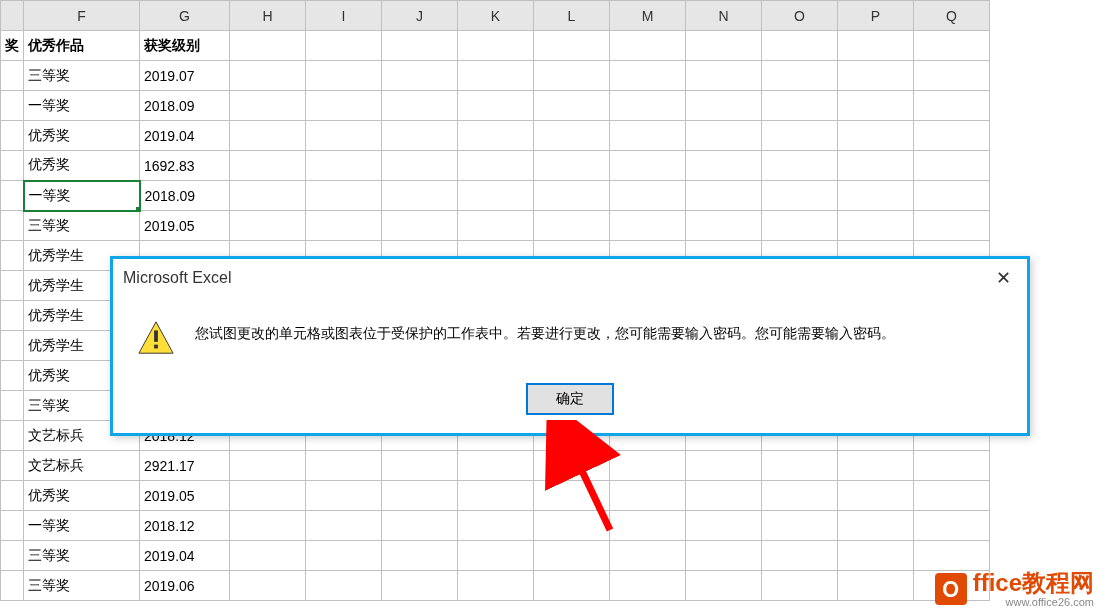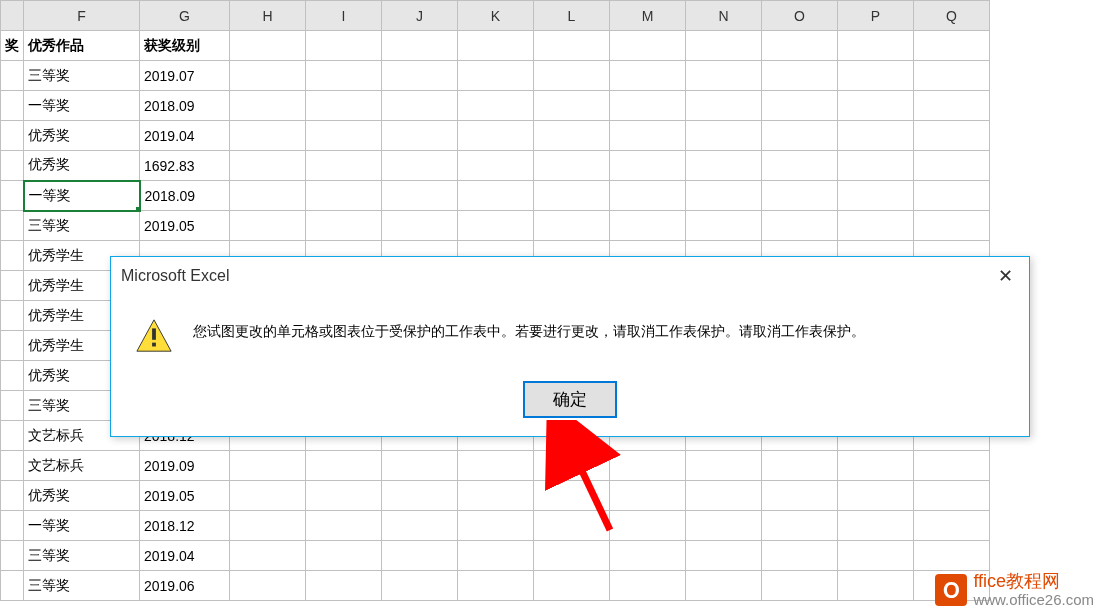--- a/index.html
+++ b/index.html
@@ -56,21 +56,21 @@
       width: 6px;
       height: 6px;
       background: #1a7f37;
     }
     .dialog-overlay {
       position: absolute;
       left: 110px;
       top: 256px;
       width: 920px;
       background: #fdba74;
-      border: 1px solid #0ea5e9;
+      border: 3px solid #0ea5e9;
       box-shadow: 2px 2px 8px rgba(0,0,0,0.2);
     }
     .dialog-title-bar {
       display: flex;
       justify-content: space-between;
       align-items: center;
       padding: 8px 10px 6px 10px;
       background: #fff;
     }
     .dialog-title {
@@ -103,21 +103,21 @@
     .dialog-footer {
       text-align: center;
       padding: 10px 0 18px 0;
       background: #fff;
     }
     .ok-btn {
       display: inline-block;
       padding: 5px 28px;
       background: #e1e1e1;
       border: 2px solid #0078d7;
-      font-size: 17px;
+      font-size: 14px;
       cursor: pointer;
     }
     .arrow {
       position: absolute;
       left: 510px;
       top: 420px;
       width: 120px;
       height: 120px;
       pointer-events: none;
     }
@@ -141,30 +141,31 @@
     .watermark-o {
       color: #fff;
       font-size: 24px;
       font-weight: bold;
       font-family: "Calibri", sans-serif;
     }
     .watermark-text {
       line-height: 1.1;
     }
     .watermark-main {
-      font-size: 18px;
+      font-size: 24px;
       color: #e04a03;
-      font-weight: normal;
+      font-weight: bold;
     }
     .watermark-main .cn {
       color: #e04a03;
     }
     .watermark-url {
-      font-size: 15px;
+      font-size: 11px;
       color: #888;
+      text-align: right;
     }
   </style>
 </head>
 <body>
 
 <table class="spreadsheet">
   <colgroup>
     <col class="col-e">
     <col class="col-f">
     <col class="col-g">
@@ -403,21 +404,21 @@
         <td></td>
         <td></td>
         <td></td>
         <td></td>
         <td></td>
         <td></td>
       </tr>
       <tr>
         <td></td>
         <td>文艺标兵</td>
-        <td>2019.09</td>
+        <td>2921.17</td>
         <td></td>
         <td></td>
         <td></td>
         <td></td>
         <td></td>
         <td></td>
         <td></td>
         <td></td>
         <td></td>
         <td></td>
@@ -489,21 +490,21 @@
   <div class="dialog-title-bar">
     <span class="dialog-title">Microsoft Excel</span>
     <span class="dialog-close">✕</span>
   </div>
   <div class="dialog-body">
     <svg class="warning-icon" viewBox="0 0 40 40">
       <polygon points="20,3 38,36 2,36" fill="#ffde3a" stroke="#333" stroke-width="1"></polygon>
       <rect x="18" y="12" width="4" height="12" fill="#333"></rect>
       <rect x="18" y="27" width="4" height="4" fill="#333"></rect>
     </svg>
-    <div class="dialog-message">您试图更改的单元格或图表位于受保护的工作表中。若要进行更改，请取消工作表保护。请取消工作表保护。</div>
+    <div class="dialog-message">您试图更改的单元格或图表位于受保护的工作表中。若要进行更改，您可能需要输入密码。您可能需要输入密码。</div>
   </div>
   <div class="dialog-footer">
     <button class="ok-btn">确定</button>
   </div>
 </div>
 
 <svg class="arrow" viewBox="0 0 120 120">
   <defs>
     <marker id="ah" markerWidth="14" markerHeight="14" refX="6" refY="6" orient="auto">
       <polygon points="0,0 12,6 0,12" fill="#ff0000"></polygon>

